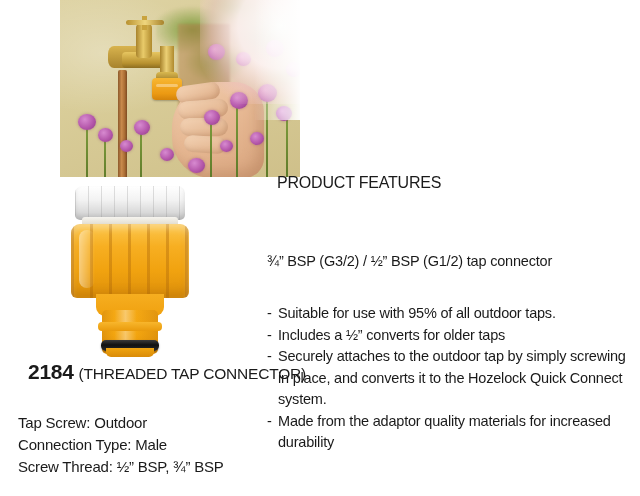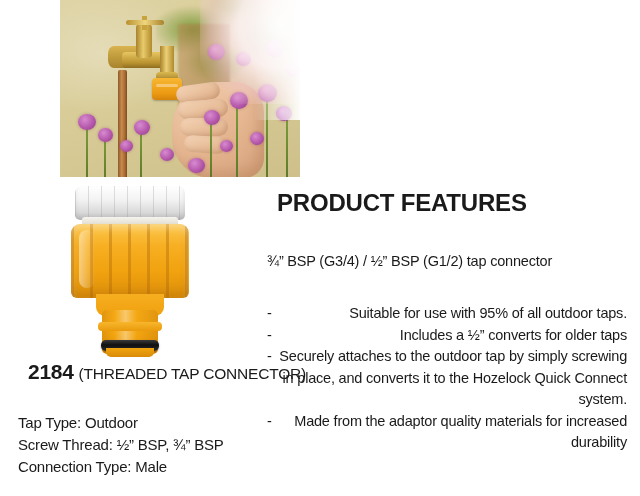--- a/index.html
+++ b/index.html
@@ -328,23 +328,23 @@
     font-size: 15px;
     line-height: 22px;
     letter-spacing: -0.2px;
     white-space: nowrap;
   }
 
   
   .features-heading {
     position: absolute;
     left: 277px;
-    top: 189px;
-    font-size: 24px;
-    font-weight: bold;
+    top: 174px;
+    font-size: 16px;
+    font-weight: normal;
     letter-spacing: -0.2px;
   }
   .features-spec {
     position: absolute;
     left: 267px;
     top: 253px;
     font-size: 14.5px;
     letter-spacing: -0.2px;
     white-space: nowrap;
   }
@@ -360,21 +360,20 @@
   .bullet {
     display: flex;
     align-items: flex-start;
   }
   .bullet-dash {
     width: 11px;
     flex: 0 0 11px;
   }
   .bullet-text {
     flex: 1;
-    text-align: right;
   }
 </style>
 </head>
 <body>
 
 <div class="photo">
   <div class="photo-scene"></div>
   <div class="foliage"></div>
   <div class="post"></div>
 
@@ -432,28 +431,28 @@
   <div class="p-flare"></div>
   <div class="p-oring"></div>
   <div class="p-tip"></div>
 </div>
 
 <div class="title-line">
   <span class="title-code">2184</span><span class="title-name">(THREADED TAP CONNECTOR)</span>
 </div>
 
 <div class="specs">
-  <div>Tap Type: Outdoor</div>
+  <div>Tap Screw: Outdoor</div>
+  <div>Connection Type: Male</div>
   <div>Screw Thread: ½” BSP, ¾” BSP</div>
-  <div>Connection Type: Male</div>
 </div>
 
 <div class="features-heading">PRODUCT FEATURES</div>
 
-<div class="features-spec">¾” BSP (G3/4) / ½” BSP (G1/2) tap connector</div>
+<div class="features-spec">¾” BSP (G3/2) / ½” BSP (G1/2) tap connector</div>
 
 <div class="features-list">
   <div class="bullet">
     <span class="bullet-dash">-</span>
     <span class="bullet-text">Suitable for use with 95% of all outdoor taps.</span>
   </div>
   <div class="bullet">
     <span class="bullet-dash">-</span>
     <span class="bullet-text">Includes a ½” converts for older taps</span>
   </div>

